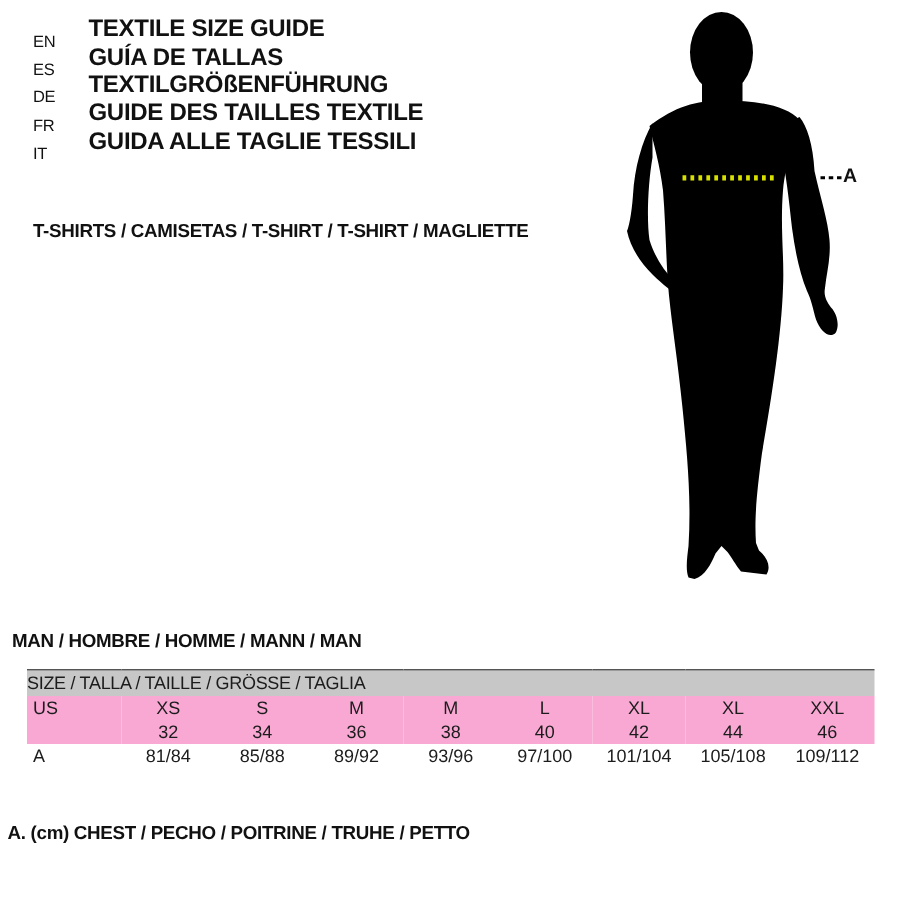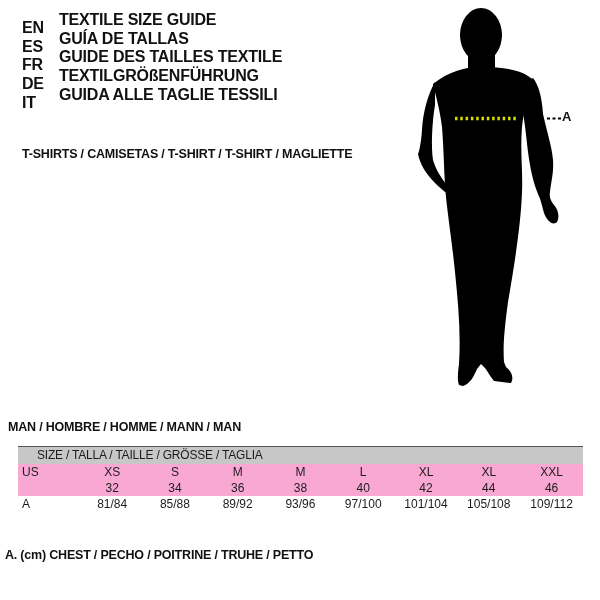--- a/index.html
+++ b/index.html
@@ -9,21 +9,21 @@
     width: 600px; height: 600px;
     background: #ffffff;
     font-family: "Liberation Sans", sans-serif;
     color: #111111;
     overflow: hidden;
   }
   
   .lang-list { position: absolute; left: 22px; top: 11px; }
   .lang-row { display: flex; height: 18.6px; align-items: center; }
   .lang-code {
-    width: 37px; font-size: 16px; font-weight: 700; letter-spacing: -0.2px; margin-top: 16px;
+    width: 37px; font-size: 11px; font-weight: 400; letter-spacing: -0.2px; margin-top: 16px;
   }
   .lang-label { font-size: 16px; font-weight: 700; letter-spacing: -0.2px; }
   
   .categories { position: absolute; left: 22px; top: 109px; margin-top: 36px; }
   .cat-line { font-size: 12.5px; font-weight: 700; letter-spacing: -0.2px; line-height: 19px; white-space: nowrap; }
   
   .figure-wrap { position: absolute; left: 402px; top: 2px; width: 175px; height: 392px; }
   .measure-a-label {
     position: absolute; left: 562px; top: 109px;
     font-size: 13px; font-weight: 600;
@@ -37,21 +37,21 @@
   .size-table {
     position: absolute; left: 18px; top: 446px; width: 565px;
     border-collapse: collapse; table-layout: fixed;
     font-size: 12px; color: #1c1c1c;
   }
   .size-table th, .size-table td {
     font-weight: 400; padding: 0; height: 16px; text-align: center; vertical-align: middle;
   }
   .size-table .hdr-row th {
     background: #c6c7c6; border-top: 1px solid #555555;
-    text-align: left; padding-left: 19px; height: 17px; letter-spacing: -0.2px;
+    text-align: left; padding-left: 0; height: 17px; letter-spacing: -0.2px;
   }
   .size-table .lbl { text-align: left; padding-left: 4px; width: 72px; }
   .size-table tr.shaded td { background: #f9a8d4; }
   
   .footnote {
     position: absolute; left: 5px; top: 548px;
     font-size: 12.5px; font-weight: 700; letter-spacing: -0.2px; white-space: nowrap;
   }
 </style>
 </head>
@@ -62,26 +62,26 @@
   <div class="lang-list">
     <div class="lang-row">
       <span class="lang-code">EN</span>
       <span class="lang-label">TEXTILE SIZE GUIDE</span>
     </div>
     <div class="lang-row">
       <span class="lang-code">ES</span>
       <span class="lang-label">GUÍA DE TALLAS</span>
     </div>
     <div class="lang-row">
+      <span class="lang-code">DE</span>
+      <span class="lang-label">TEXTILGRÖßENFÜHRUNG</span>
+    </div>
+    <div class="lang-row">
       <span class="lang-code">FR</span>
       <span class="lang-label">GUIDE DES TAILLES TEXTILE</span>
-    </div>
-    <div class="lang-row">
-      <span class="lang-code">DE</span>
-      <span class="lang-label">TEXTILGRÖßENFÜHRUNG</span>
     </div>
     <div class="lang-row">
       <span class="lang-code">IT</span>
       <span class="lang-label">GUIDA ALLE TAGLIE TESSILI</span>
     </div>
   </div>
 
   <div class="categories">
     <div class="cat-line">T-SHIRTS / CAMISETAS / T-SHIRT / T-SHIRT / MAGLIETTE</div>
   </div>

